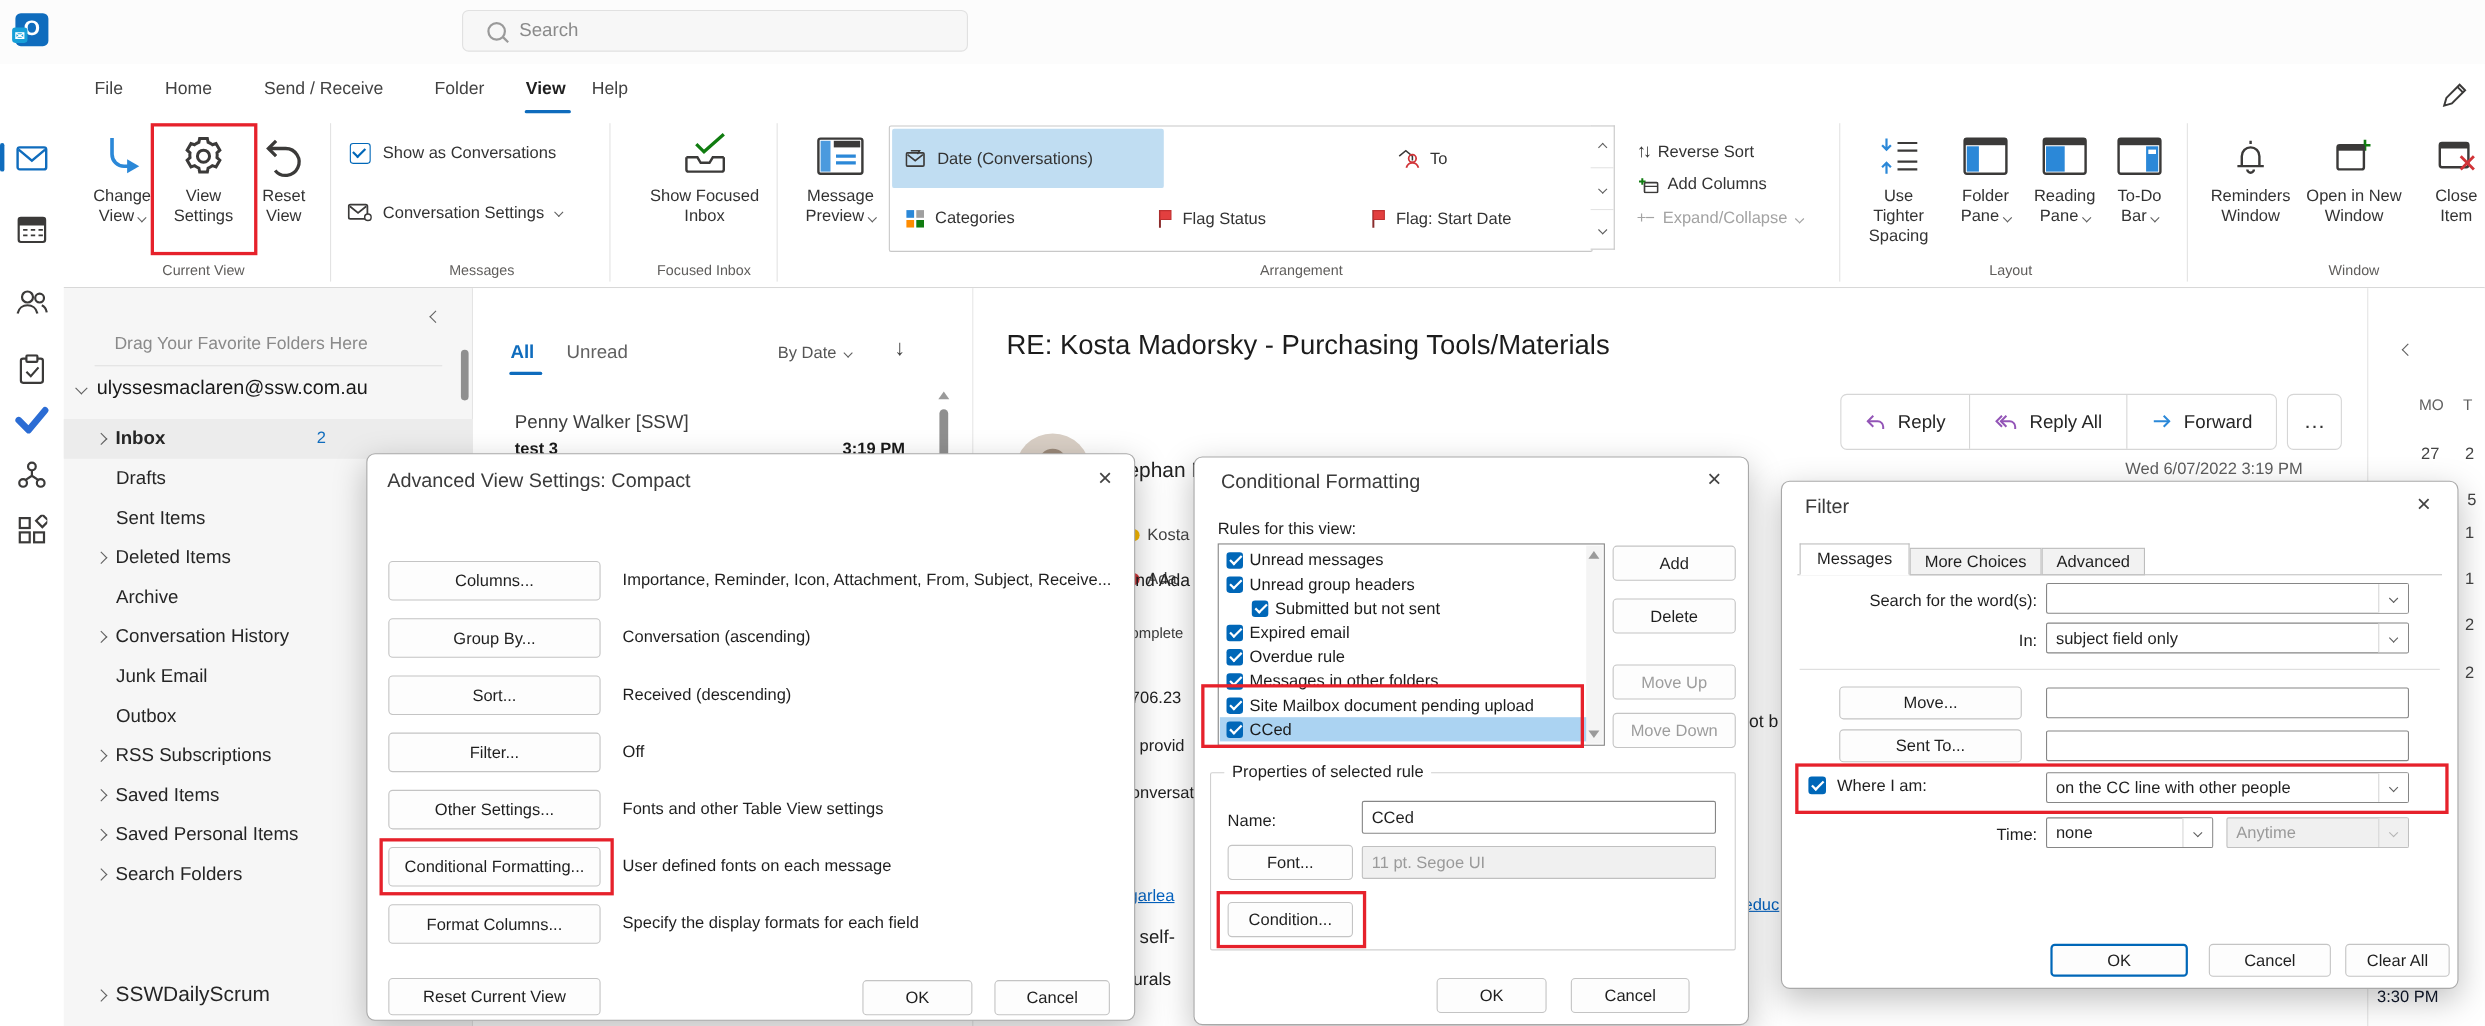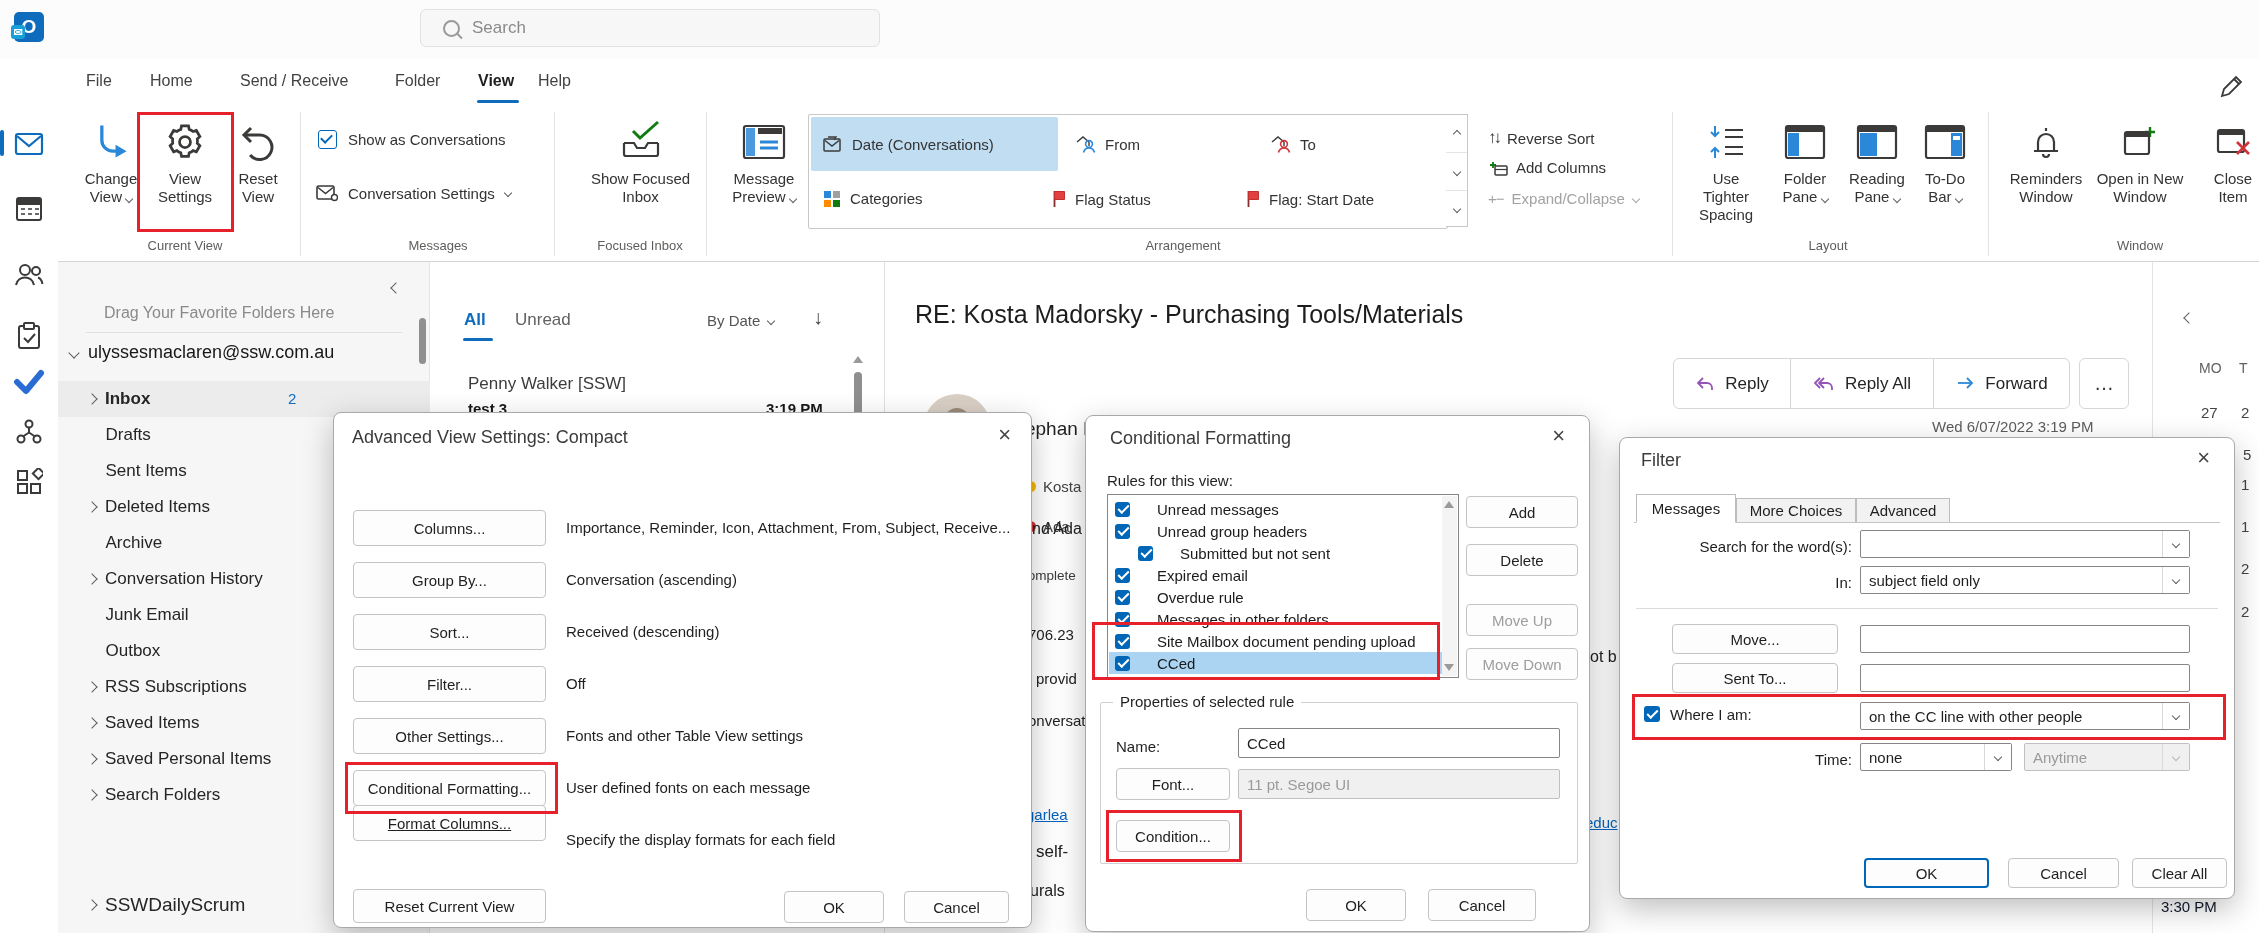--- a/index.html
+++ b/index.html
@@ -66,21 +66,21 @@
   .dlgclose{position:absolute;font-size:22px;color:#444;line-height:20px;}
   .btn{position:absolute;display:flex;align-items:center;justify-content:center;background:#fdfdfd;border:1px solid #c4c4c4;border-radius:4px;font-size:15px;color:#1f1f1f;box-sizing:border-box;}
   .btn.disabled{color:#9d9d9d;}
   .fieldset{position:absolute;border:1px solid #d0d0d0;border-radius:2px;}
   .legend{position:absolute;top:-10px;left:12px;background:#fff;padding:0 7px;font-size:15px;color:#1f1f1f;}
   .field{position:absolute;background:#fff;border:1px solid #868686;border-radius:2px;font-size:15px;display:flex;align-items:center;padding-left:8px;box-sizing:border-box;}
   .field .dd{position:absolute;right:0;top:0;bottom:0;width:26px;border-left:1px solid #d8d8d8;display:flex;align-items:center;justify-content:center;background:#fff;}
   .field.disabled{background:#f0f0f0;color:#9a9a9a;border-color:#c0c0c0;}
   .field.disabled .dd{background:#f0f0f0;border-left-color:#d8d8d8;}
   .listbox{position:absolute;border:1px solid #868686;background:#fff;}
-  .rule{position:absolute;left:1px;height:22px;display:flex;align-items:center;font-size:15px;color:#1b1b1b;gap:27px;padding-left:6px;box-sizing:border-box;}
+  .rule{position:absolute;left:1px;height:22px;display:flex;align-items:center;font-size:15px;color:#1b1b1b;gap:6px;padding-left:6px;box-sizing:border-box;}
   .rule.sel{background:#abd3f2;}
   .sbar{position:absolute;right:1px;top:1px;bottom:1px;width:15px;background:#f4f4f4;}
   .triup{width:0;height:0;border-left:5px solid transparent;border-right:5px solid transparent;border-bottom:7px solid #9a9a9a;}
   .tridn{width:0;height:0;border-left:5px solid transparent;border-right:5px solid transparent;border-top:7px solid #9a9a9a;}
   .ftab{position:absolute;font-size:15px;color:#1f1f1f;border:1px solid #bdbdbd;background:#f2f2f2;display:flex;align-items:center;justify-content:center;box-sizing:border-box;}
   .ftab.active{background:#fff;border-bottom:1px solid #fff;}
   .rlab{position:absolute;font-size:15px;color:#1f1f1f;text-align:right;}
   .frag{position:absolute;z-index:2;font-size:15px;color:#222;}
   .frag.link{color:#0563c1;text-decoration:underline;}
 </style>
@@ -240,28 +240,20 @@
       <div><span>Message</span><br><span>Preview</span> <span class="chv d sm"></span></div>
     </div>
     <div class="abs gallery" style="left:750px;width:638px;height:113px;">
       <div class="gtile sel" style="left:2px;top:2px;width:247px;">
         <svg width="20" height="17" viewBox="0 0 20 17">
             <rect x="1" y="3" width="16" height="12" rx="1" fill="none" stroke="#3b3a39" stroke-width="1.5"></rect>
             <path d="M2 4.5l7 5.5 7-5.5" fill="none" stroke="#3b3a39" stroke-width="1.5"></path>
             <path d="M5 1h8l-2 3" fill="none" stroke="#3b3a39" stroke-width="1.3"></path>
           </svg>
         <span>Date (Conversations)</span>
-      </div>
-      <div class="gtile" style="left:255px;top:2px;width:190px;">
-        <svg width="20" height="17" viewBox="0 0 20 17">
-            <path d="M1 6l6-5 6 5v4" fill="none" stroke="#3b3a39" stroke-width="1.4"></path>
-            <circle cx="13" cy="8" r="3.4" fill="none" stroke="#2b88d8" stroke-width="1.6"></circle>
-            <path d="M7.5 16.5c.8-3 3-4.5 5.5-4.5s4.7 1.5 5.5 4.5" fill="none" stroke="#2b88d8" stroke-width="1.6"></path>
-          </svg>
-        <span>From</span>
       </div>
       <div class="gtile" style="left:450px;top:2px;width:180px;">
         <svg width="20" height="17" viewBox="0 0 20 17">
             <path d="M1 6l6-5 6 5v4" fill="none" stroke="#3b3a39" stroke-width="1.4"></path>
             <circle cx="13" cy="8" r="3.4" fill="none" stroke="#d13438" stroke-width="1.6"></circle>
             <path d="M7.5 16.5c.8-3 3-4.5 5.5-4.5s4.7 1.5 5.5 4.5" fill="none" stroke="#d13438" stroke-width="1.6"></path>
           </svg>
         <span>To</span>
       </div>
       <div class="gsmall" style="left:14px;top:75px;">
@@ -564,21 +556,21 @@
         <div class="btn" style="left: 19px; top: 149px; width: 193px; height: 36px;">Group By...</div>
         <div class="abs" style="left: 232px; top: 158px; font-size: 15px; color: rgb(31, 31, 31); width: 445px; white-space: nowrap; overflow: hidden;">Conversation (ascending)</div>
         <div class="btn" style="left: 19px; top: 201px; width: 193px; height: 36px;">Sort...</div>
         <div class="abs" style="left: 232px; top: 210px; font-size: 15px; color: rgb(31, 31, 31); width: 445px; white-space: nowrap; overflow: hidden;">Received (descending)</div>
         <div class="btn" style="left: 19px; top: 253px; width: 193px; height: 36px;">Filter...</div>
         <div class="abs" style="left: 232px; top: 262px; font-size: 15px; color: rgb(31, 31, 31); width: 445px; white-space: nowrap; overflow: hidden;">Off</div>
         <div class="btn" style="left: 19px; top: 305px; width: 193px; height: 36px;">Other Settings...</div>
         <div class="abs" style="left: 232px; top: 314px; font-size: 15px; color: rgb(31, 31, 31); width: 445px; white-space: nowrap; overflow: hidden;">Fonts and other Table View settings</div>
         <div class="btn" style="left: 19px; top: 357px; width: 193px; height: 36px;">Conditional Formatting...</div>
         <div class="abs" style="left: 232px; top: 366px; font-size: 15px; color: rgb(31, 31, 31); width: 445px; white-space: nowrap; overflow: hidden;">User defined fonts on each message</div>
-        <div class="btn" style="left: 19px; top: 392px; width: 193px; height: 36px; text-decoration: underline;">Format Columns...</div>
+        <div class="btn" style="left: 19px; top: 409px; width: 193px; height: 36px;">Format Columns...</div>
         <div class="abs" style="left: 232px; top: 418px; font-size: 15px; color: rgb(31, 31, 31); width: 445px; white-space: nowrap; overflow: hidden;">Specify the display formats for each field</div>
       </div>
     <div class="abs redbox" style="left:11px;top:349px;width:213px;height:52px;"></div>
     <div class="btn" style="left:19px;top:476px;width:193px;height:34px;">Reset Current View</div>
     <div class="btn" style="left:450px;top:478px;width:100px;height:32px;">OK</div>
     <div class="btn" style="left:570px;top:478px;width:105px;height:32px;">Cancel</div>
   </div>
 
   <div class="abs dlg" style="left:1085px;top:415px;width:503px;height:515px;z-index:12;">
     <div class="dlgtitle" style="left:24px;top:12px;">Conditional Formatting</div>

